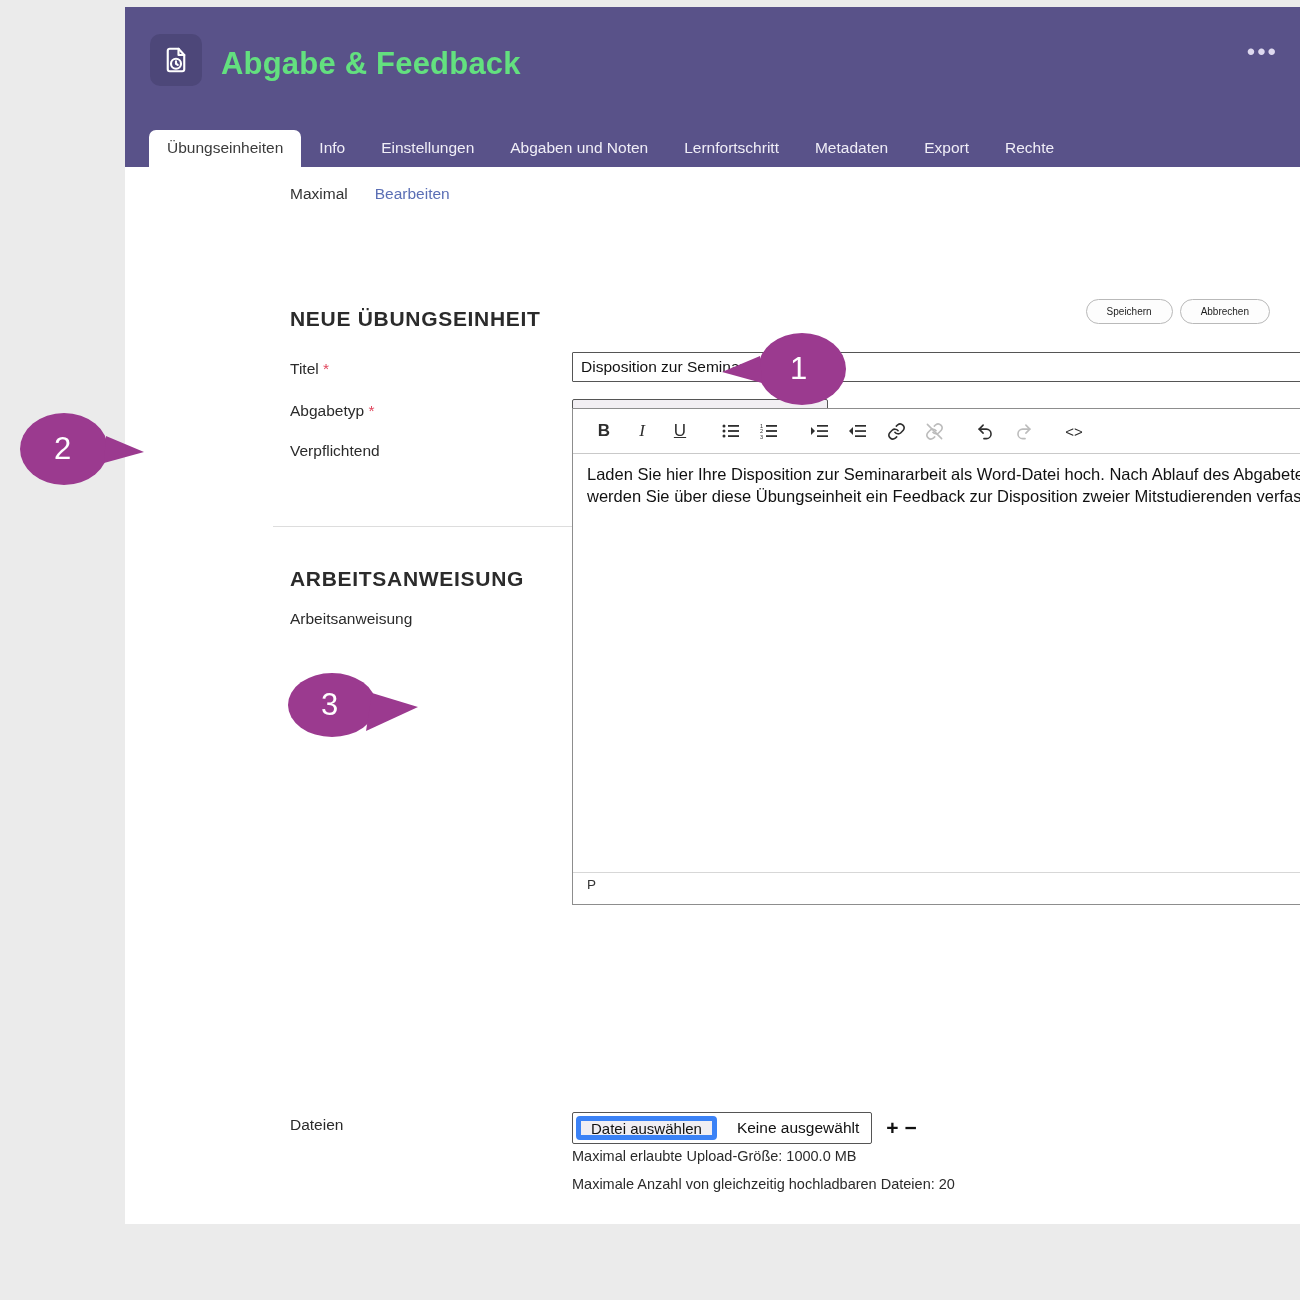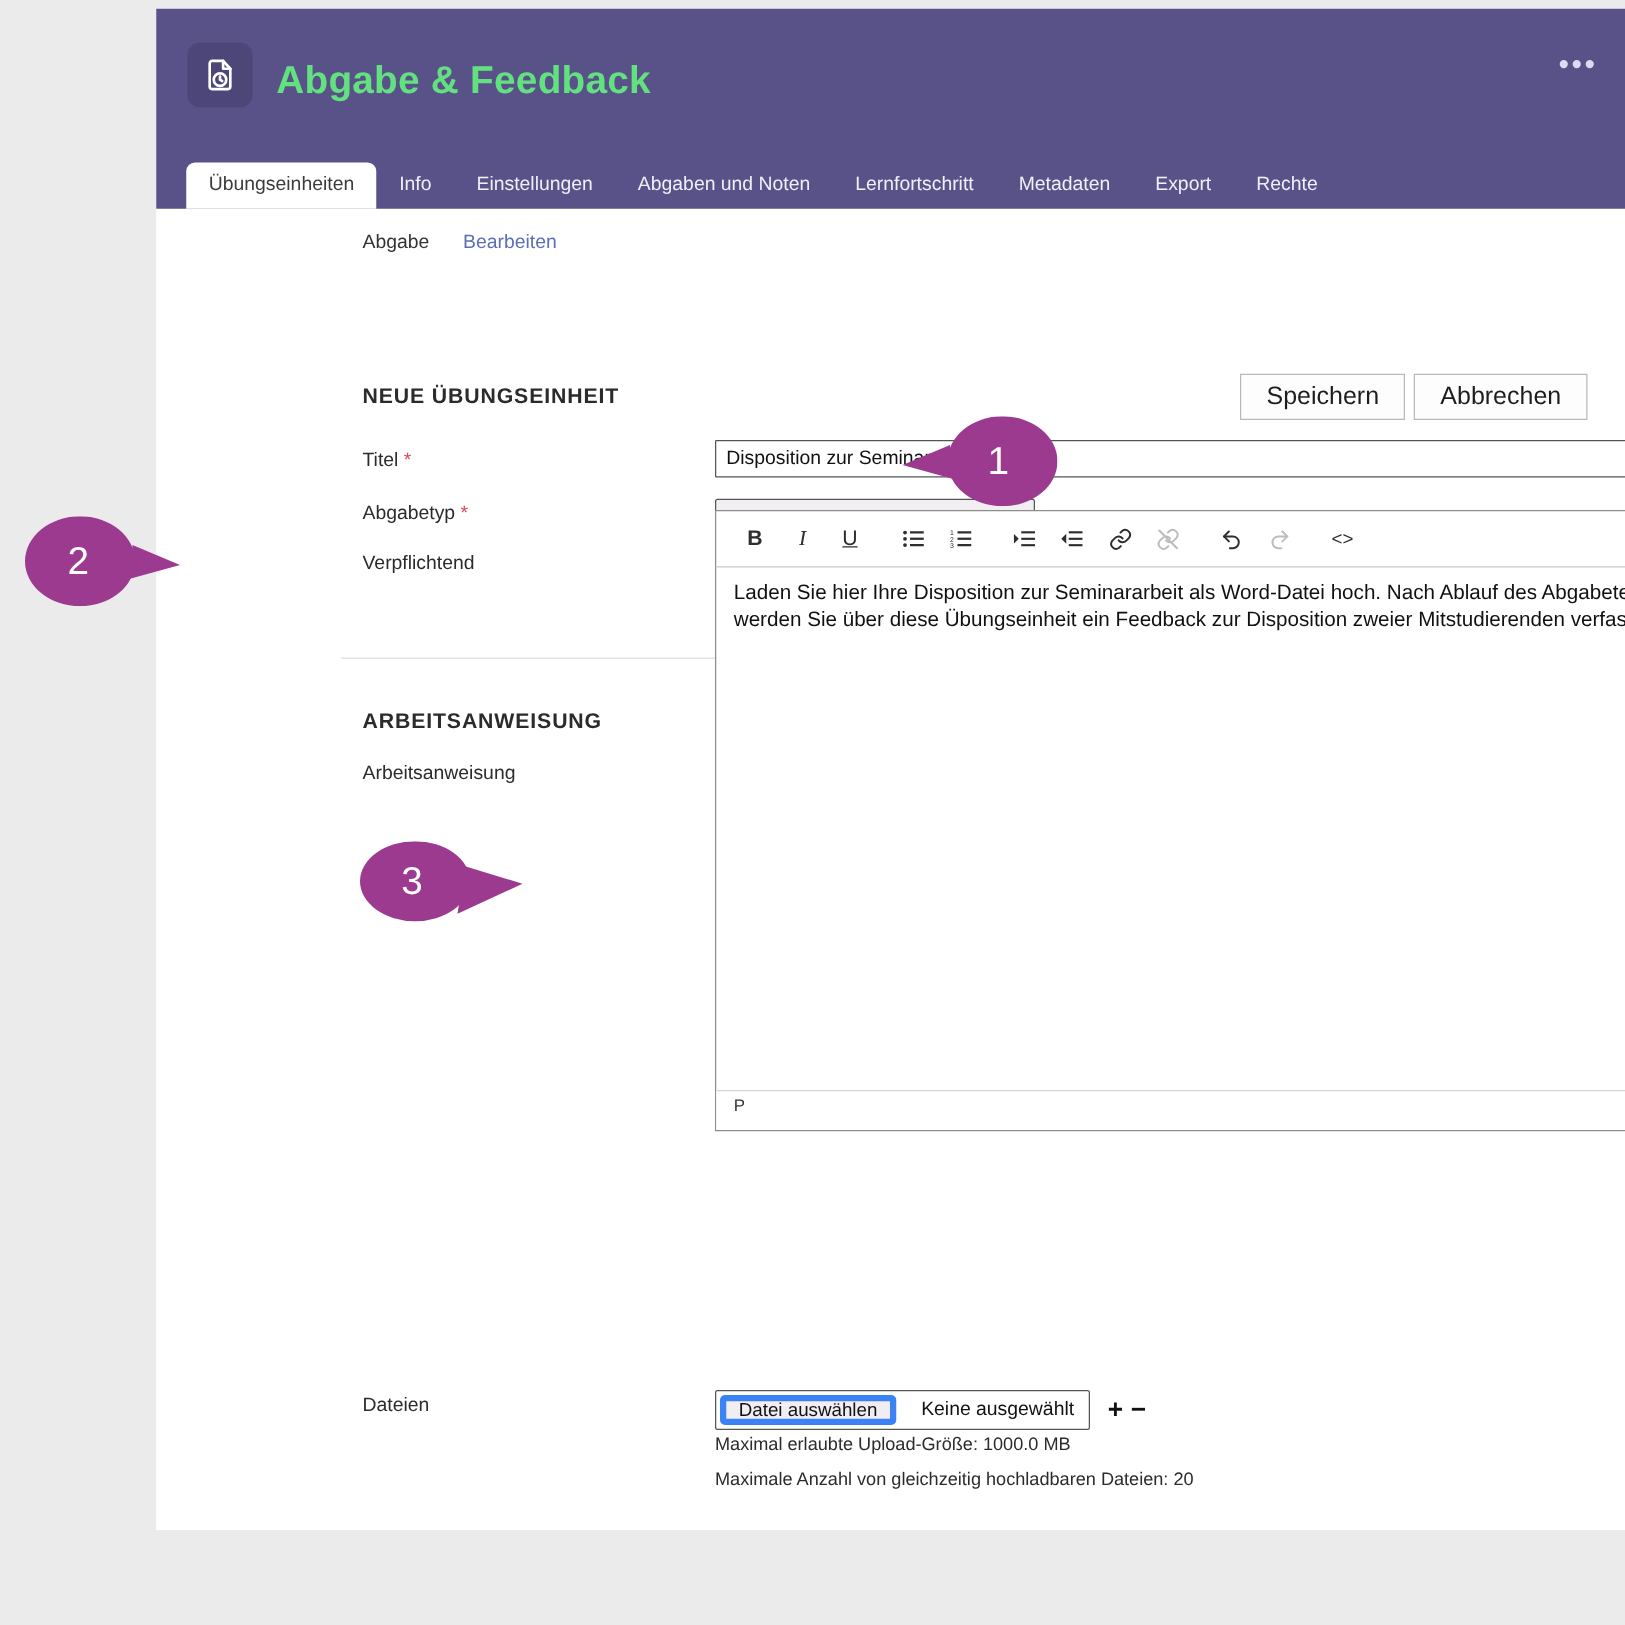--- a/index.html
+++ b/index.html
@@ -90,32 +90,32 @@
     top: 178px;
     display: flex;
     gap: 27px;
     font-size: 15.5px;
   }
   .subnav .item { color: #333; cursor: pointer; }
   .subnav .item.link { color: #5b6fb5; }
   .section-title {
     position: absolute;
     left: 165px;
-    font-size: 17px;
+    font-size: 21px;
     font-weight: bold;
     letter-spacing: 0.7px;
     color: #2b2b2b;
   }
   .btn-group { position: absolute; right: 30px; display: flex; gap: 7px; }
   .btn {
     border: 1px solid #b9b9b9;
     background: #fdfdfd;
-    border-radius: 0;
+    border-radius: 13px;
     padding: 6px 20px;
-    font-size: 20px;
+    font-size: 10px;
     color: #1d1d1d;
     cursor: pointer;
     font-family: "Liberation Sans", sans-serif;
   }
   .field-label {
     position: absolute;
     left: 165px;
     font-size: 15.5px;
     color: #2b2b2b;
   }
@@ -277,21 +277,21 @@
         <div class="tab">Einstellungen</div>
         <div class="tab">Abgaben und Noten</div>
         <div class="tab">Lernfortschritt</div>
         <div class="tab">Metadaten</div>
         <div class="tab">Export</div>
         <div class="tab">Rechte</div>
       </div>
     </div>
 
     <div class="subnav">
-      <div class="item">Abgabe</div>
+      <div class="item">Maximal</div>
       <div class="item link">Bearbeiten</div>
     </div>
 
     <div class="section-title" style="top:300px;">NEUE ÜBUNGSEINHEIT</div>
     <div class="btn-group" style="top:292px;">
       <button class="btn">Speichern</button>
       <button class="btn">Abbrechen</button>
     </div>
 
     <div class="field-label" style="top:353px;">

